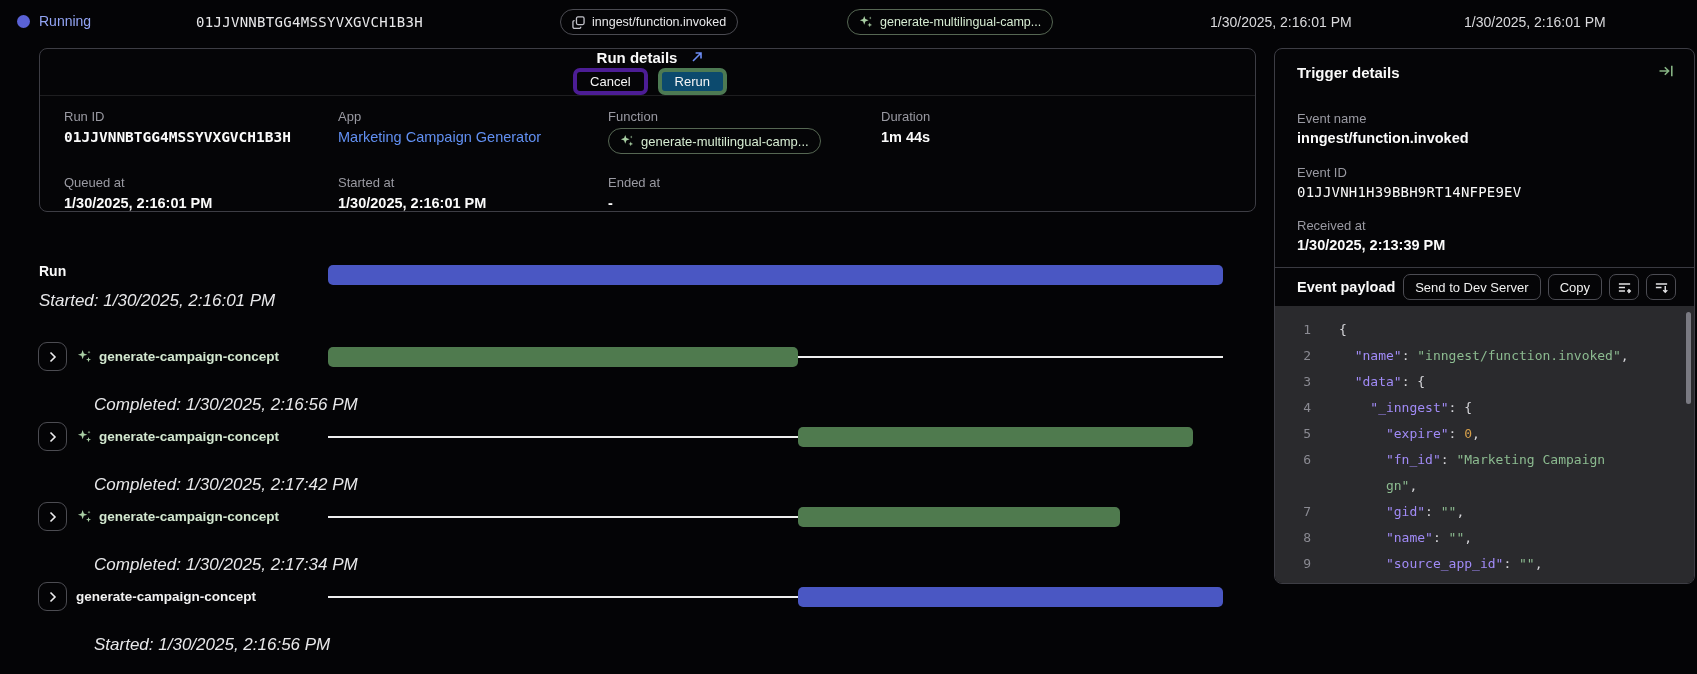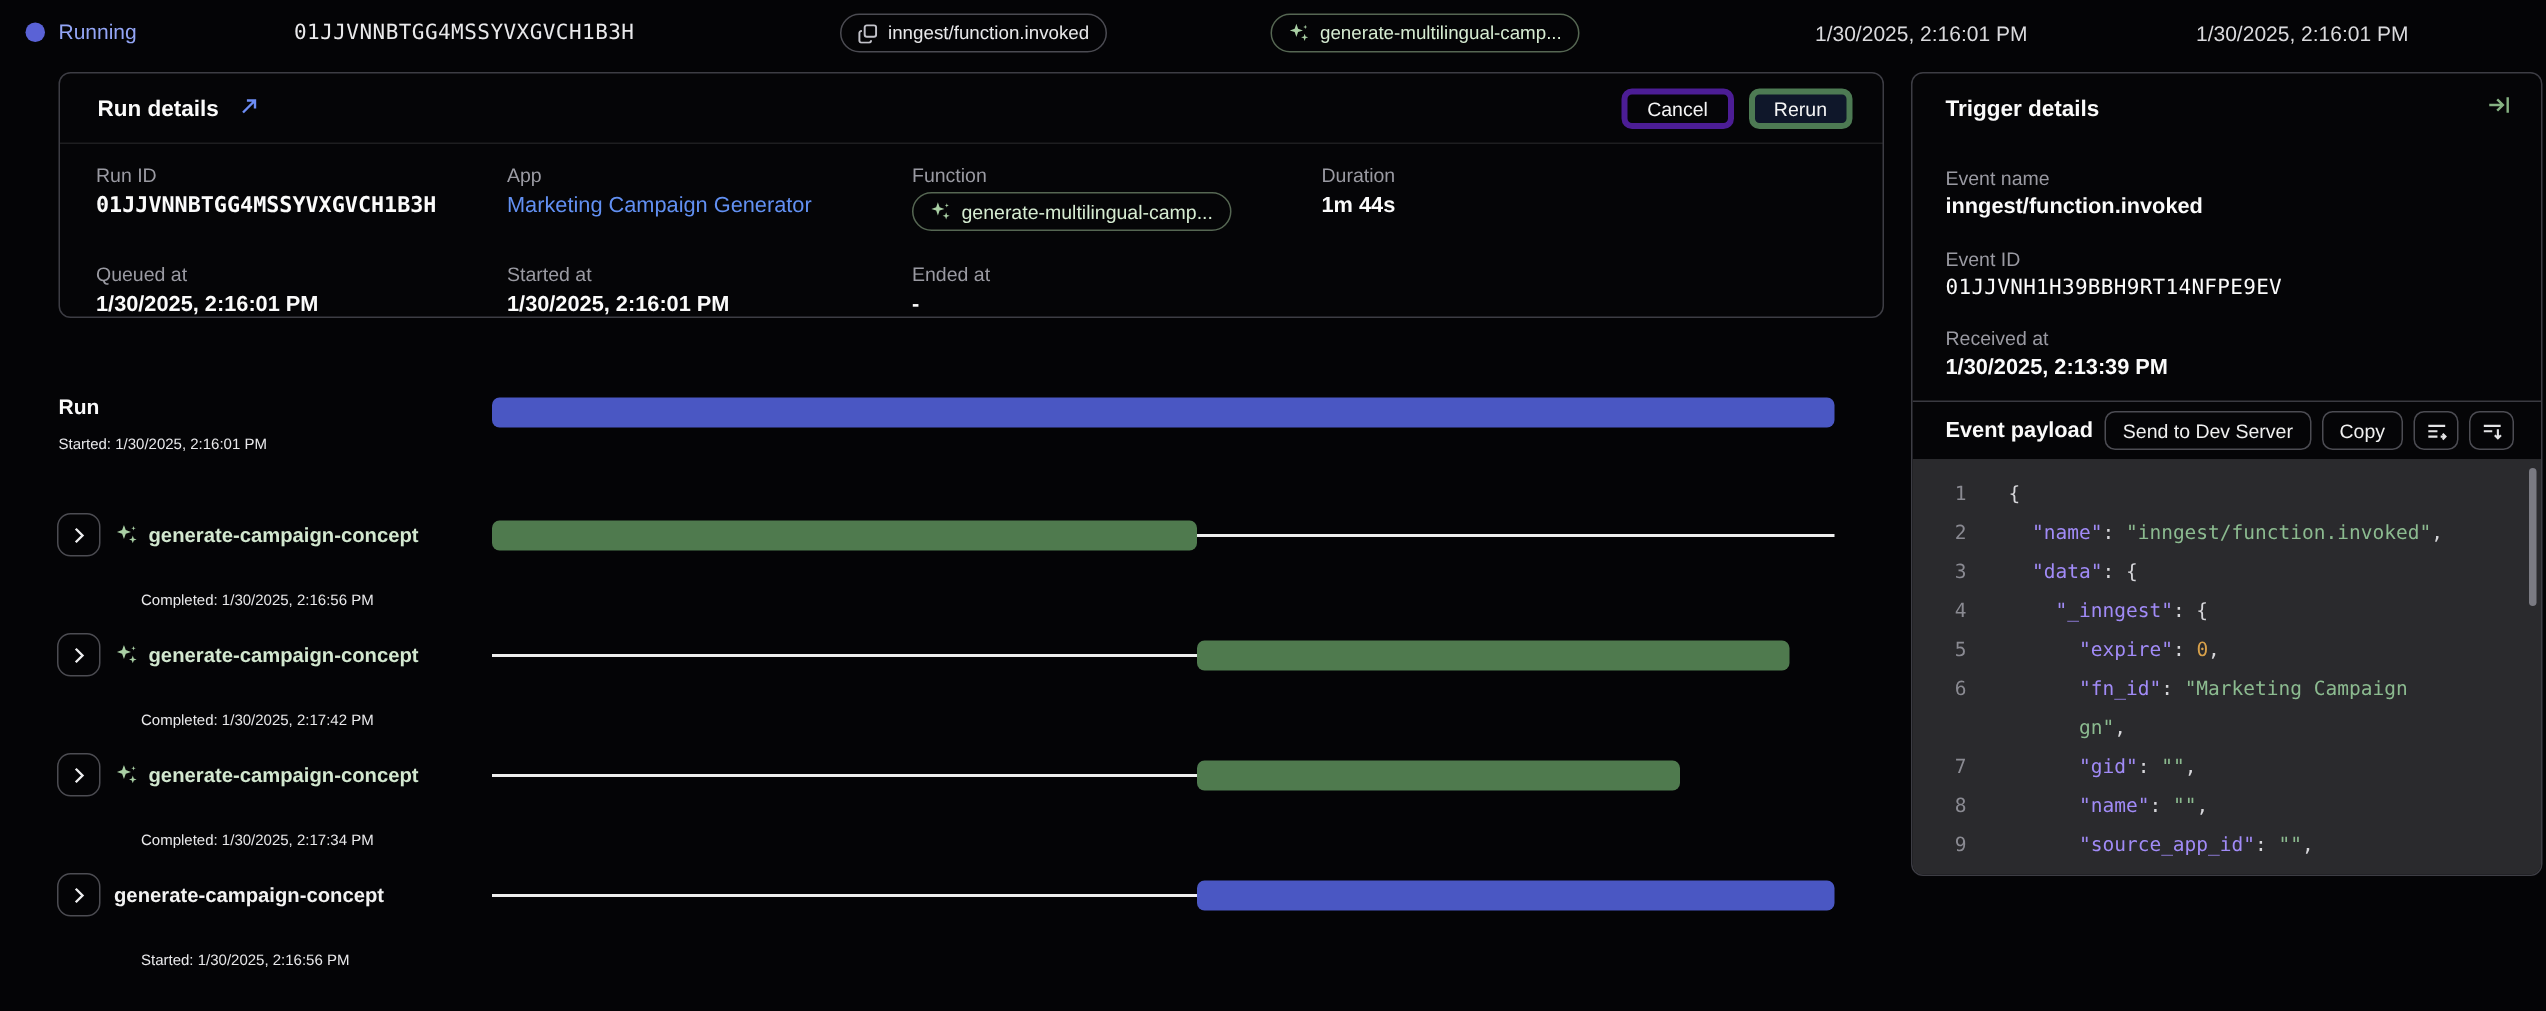--- a/index.html
+++ b/index.html
@@ -18,40 +18,40 @@
   .event-pill { left:560px; border:1px solid #4b4b52; color:#e8e8ea; }
   .event-pill svg { color:#c2c2ca; }
   .fn-pill { left:847px; border:1px solid #566753; color:#d6ecd2; }
   .fn-pill svg, .sparkles { color:#a9cfa4; }
   .top-ts { position:absolute; top:14px; font-size:14px; color:#dadadd; }
   .ts1 { left:1210px; } .ts2 { left:1464px; }
 
   
   .card { position:absolute; border:1px solid #3d3d44; border-radius:8px; background:#050507; }
   .run-card { left:39px; top:48px; width:1217px; height:164px; }
-  .card-header { position:absolute; left:0; top:0; width:100%; height:47px; border-bottom:1px solid rgba(255,255,255,.10); display:flex; align-items:center; justify-content:space-between; padding:0 20px 0 25px; }
+  .card-header { position:absolute; left:0; top:0; width:100%; height:47px; border-bottom:1px solid rgba(255,255,255,.10); display:flex; align-items:center; justify-content:space-between; padding:0 20px 0 25px;flex-direction:column; }
   .card-title { font-size:15px; font-weight:600; color:#fafafa; display:flex; align-items:center; gap:14px; }
   .extlink { color:#6d8df5; cursor:pointer; }
   .hdr-actions { display:flex; gap:10px; }
   .btn { height:27px; padding:0 13px; border-radius:7px; font-size:13px; font-family:"Liberation Sans",sans-serif; color:#f5f5f5; background:transparent; border:4px solid #4c1d95; cursor:pointer; display:inline-flex; align-items:center; gap:6px; }
-  .btn.primary { background:#0f172a; border-color:#4d7a53; }
+  .btn.primary { background:#0c4a6e; border-color:#4d7a53; }
 
   .fields { position:absolute; left:0; top:47px; right:0; bottom:0; }
   .field { position:absolute; }
   .f-label { font-size:13px; color:#9a9aa2; display:block; }
   .f-value { font-size:14.5px; font-weight:600; color:#fbfbfb; display:block; margin-top:5px; }
   .f-value.link { color:#6290f2; cursor:pointer; font-weight:400; }
   .fn-badge { display:inline-flex; align-items:center; gap:7px; margin-top:4px; height:26px; padding:0 11px; border:1px solid #566753; border-radius:13px; color:#d6ecd2; font-size:13px; font-weight:400; white-space:nowrap; cursor:pointer; }
   .c1 { left:24px; } .c2 { left:298px; } .c3 { left:568px; } .c4 { left:841px; }
   .r1 { top:13px; } .r2 { top:79px; }
 
   
   .timeline-layer { position:absolute; inset:0; }
   .run-label { position:absolute; left:39px; top:263px; font-size:14px; font-weight:600; color:#fafafa; }
-  .run-sub, .step-sub { font-size:10px; color:#e8e8ea; }
+  .run-sub, .step-sub { font-size:17px; color:#e8e8ea;font-style:italic; }
   .run-sub { position:absolute; left:39px; top:291px; }
   .tbar { position:absolute; height:20px; border-radius:5px; cursor:pointer; }
   .tbar.blue { background:#4a57c3; }
   .tbar.green { background:#4f7a4e; }
   .tline { position:absolute; height:2px; background:#eeeeee; }
   .step-row { position:absolute; left:38px; width:270px; height:52px; }
   .chev { position:absolute; left:0; top:0; width:29px; height:29px; border:1px solid #4c4c52; border-radius:9px; background:transparent; color:#ededef; cursor:pointer; display:flex; align-items:center; justify-content:center; }
   .sparkles { position:absolute; left:39px; top:7px; }
   .step-name { position:absolute; top:7px; font-size:13.5px; font-weight:600; color:#f2f2f2; cursor:pointer; white-space:nowrap; }
   .step-name.ai { color:#d2e7cf; left:61px; }

